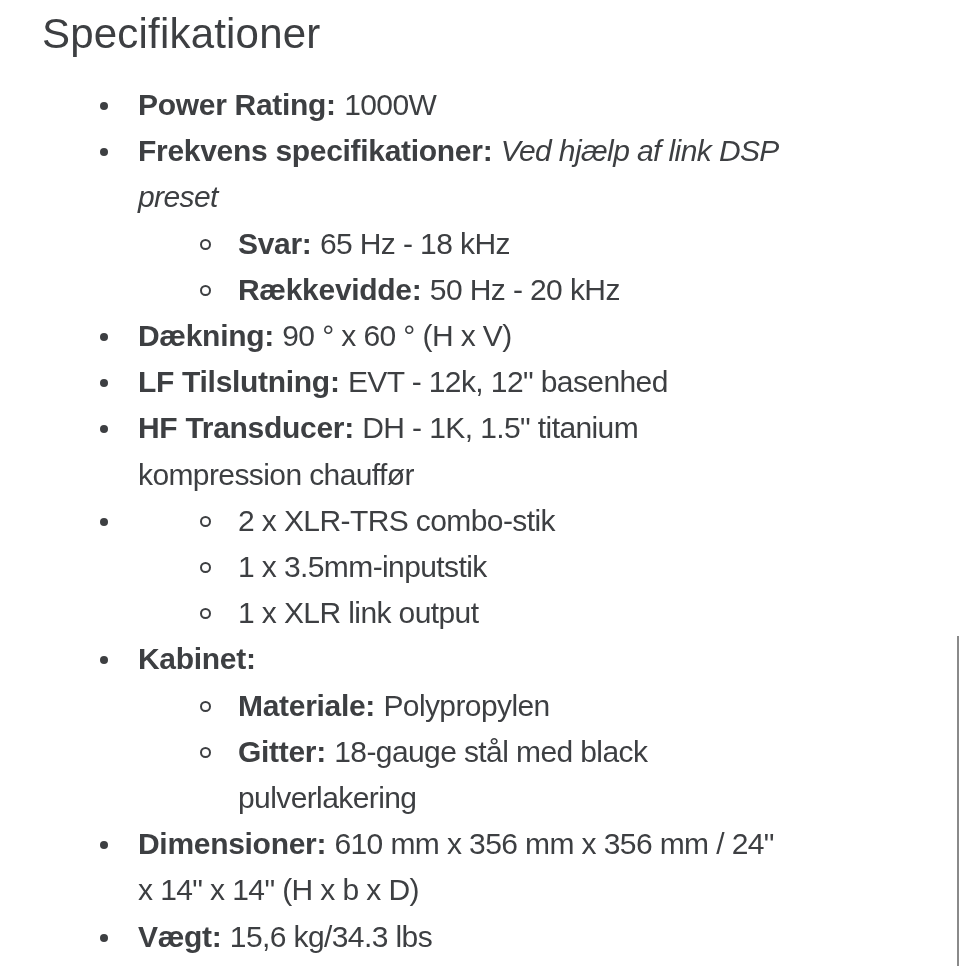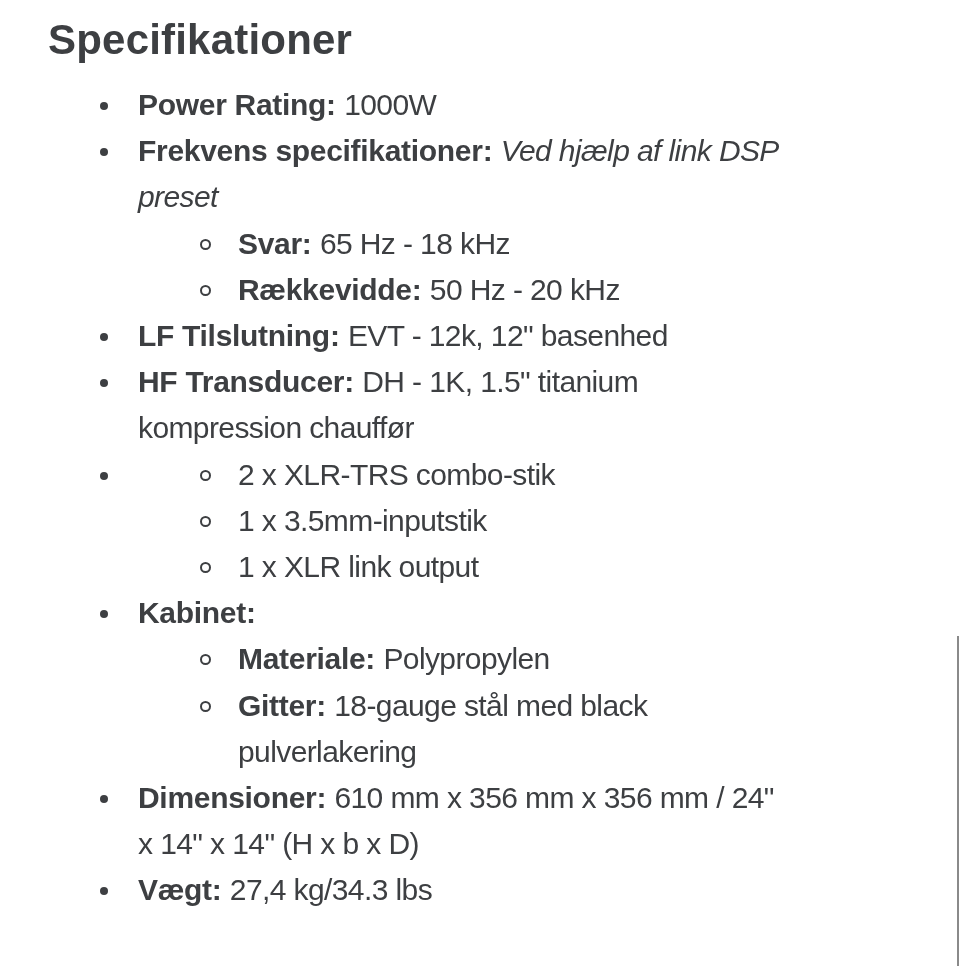--- a/index.html
+++ b/index.html
@@ -1,19 +1,19 @@
 <!DOCTYPE html>
 <html><head>
 <meta charset="utf-8">
 <style>
   html, body { margin: 0; padding: 0; background: #ffffff; }
   body { width: 960px; height: 966px; overflow: hidden; position: relative;
          font-family: "Liberation Sans", sans-serif; color: #3d3f42; }
-  h1 { position: absolute; left: 38px; top: 6px; margin: 10px;
-       font-size: 42px; font-weight: bold; color: #3d3f42; letter-spacing: 0.2px; }
+  h1 { position: absolute; left: 38px; top: 6px; margin: 4px;
+       font-size: 42px; font-weight: normal; color: #3d3f42; letter-spacing: 0.2px; }
   ul.lvl1 { position: absolute; left: 0; top: 82px; margin: 0; padding: 0; list-style: none; width: 816px; }
   ul.lvl1 > li { position: relative; padding-left: 138px; padding-right: 26px;
        font-size: 30px; line-height: 46.2px; }
   ul.lvl1 > li::before { content: ""; position: absolute; left: 100px; top: 20px;
        width: 8px; height: 8px; border-radius: 50%; background: #3d3f42; }
   ul.lvl2 { margin: 0; padding: 0; list-style: none; }
   ul.lvl2 > li { position: relative; padding-left: 100px; margin-left: -138px; padding-left: 238px;
        font-size: 30px; line-height: 46.2px; }
   ul.lvl2 > li::before { content: ""; position: absolute; left: 200px; top: 18px;
        width: 7px; height: 7px; border-radius: 50%; border: 2px solid #3d3f42; background: transparent; }
@@ -41,20 +41,24 @@
         <b class="lbl">Svar:</b>
         <span class="txt">65 Hz - 18 kHz</span>
       </li>
       <li>
         <b class="lbl">Rækkevidde:</b>
         <span class="txt">50 Hz - 20 kHz</span>
       </li>
     </ul>
   </li>
   <li>
+    <b class="lbl">Dækning:</b>
+    <span class="txt">90 ° x 60 ° (H x V)</span>
+  </li>
+  <li>
     <b class="lbl">LF Tilslutning:</b>
     <span class="txt">EVT - 12k, 12" basenhed</span>
   </li>
   <li>
     <b class="lbl">HF Transducer:</b>
     <span class="txt">DH - 1K, 1.5" titanium kompression chauffør</span>
   </li>
   <li>
     <ul class="lvl2">
       <li><span class="txt">2 x XLR-TRS combo-stik</span></li>
@@ -74,17 +78,17 @@
         <span class="txt">18-gauge stål med black pulverlakering</span>
       </li>
     </ul>
   </li>
   <li>
     <b class="lbl">Dimensioner:</b>
     <span class="txt">610 mm x 356 mm x 356 mm / 24" x 14" x 14" (H x b x D)</span>
   </li>
   <li>
     <b class="lbl">Vægt:</b>
-    <span class="txt">27,4 kg/34.3 lbs</span>
+    <span class="txt">15,6 kg/34.3 lbs</span>
   </li>
 </ul>
 
 <div class="scroll-line"></div>
 
 </body></html>

